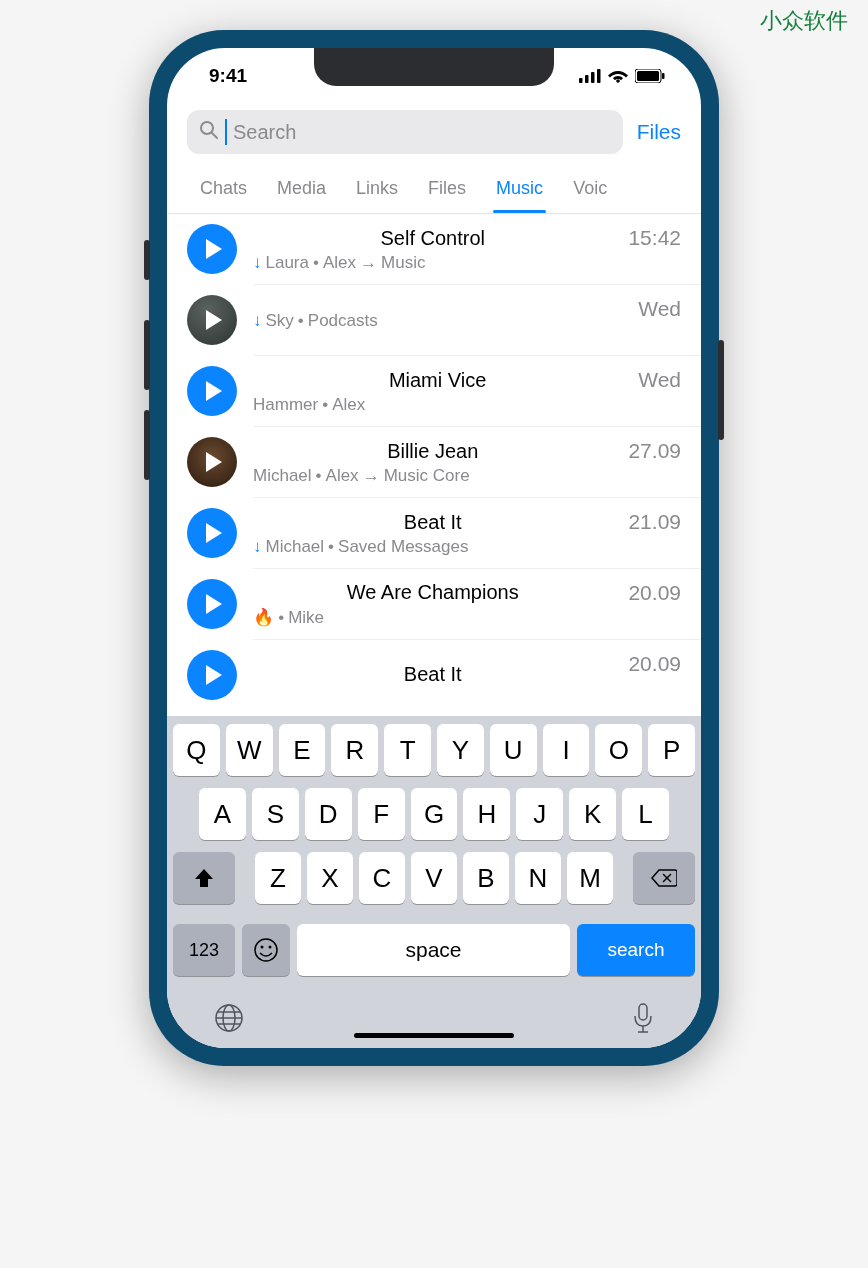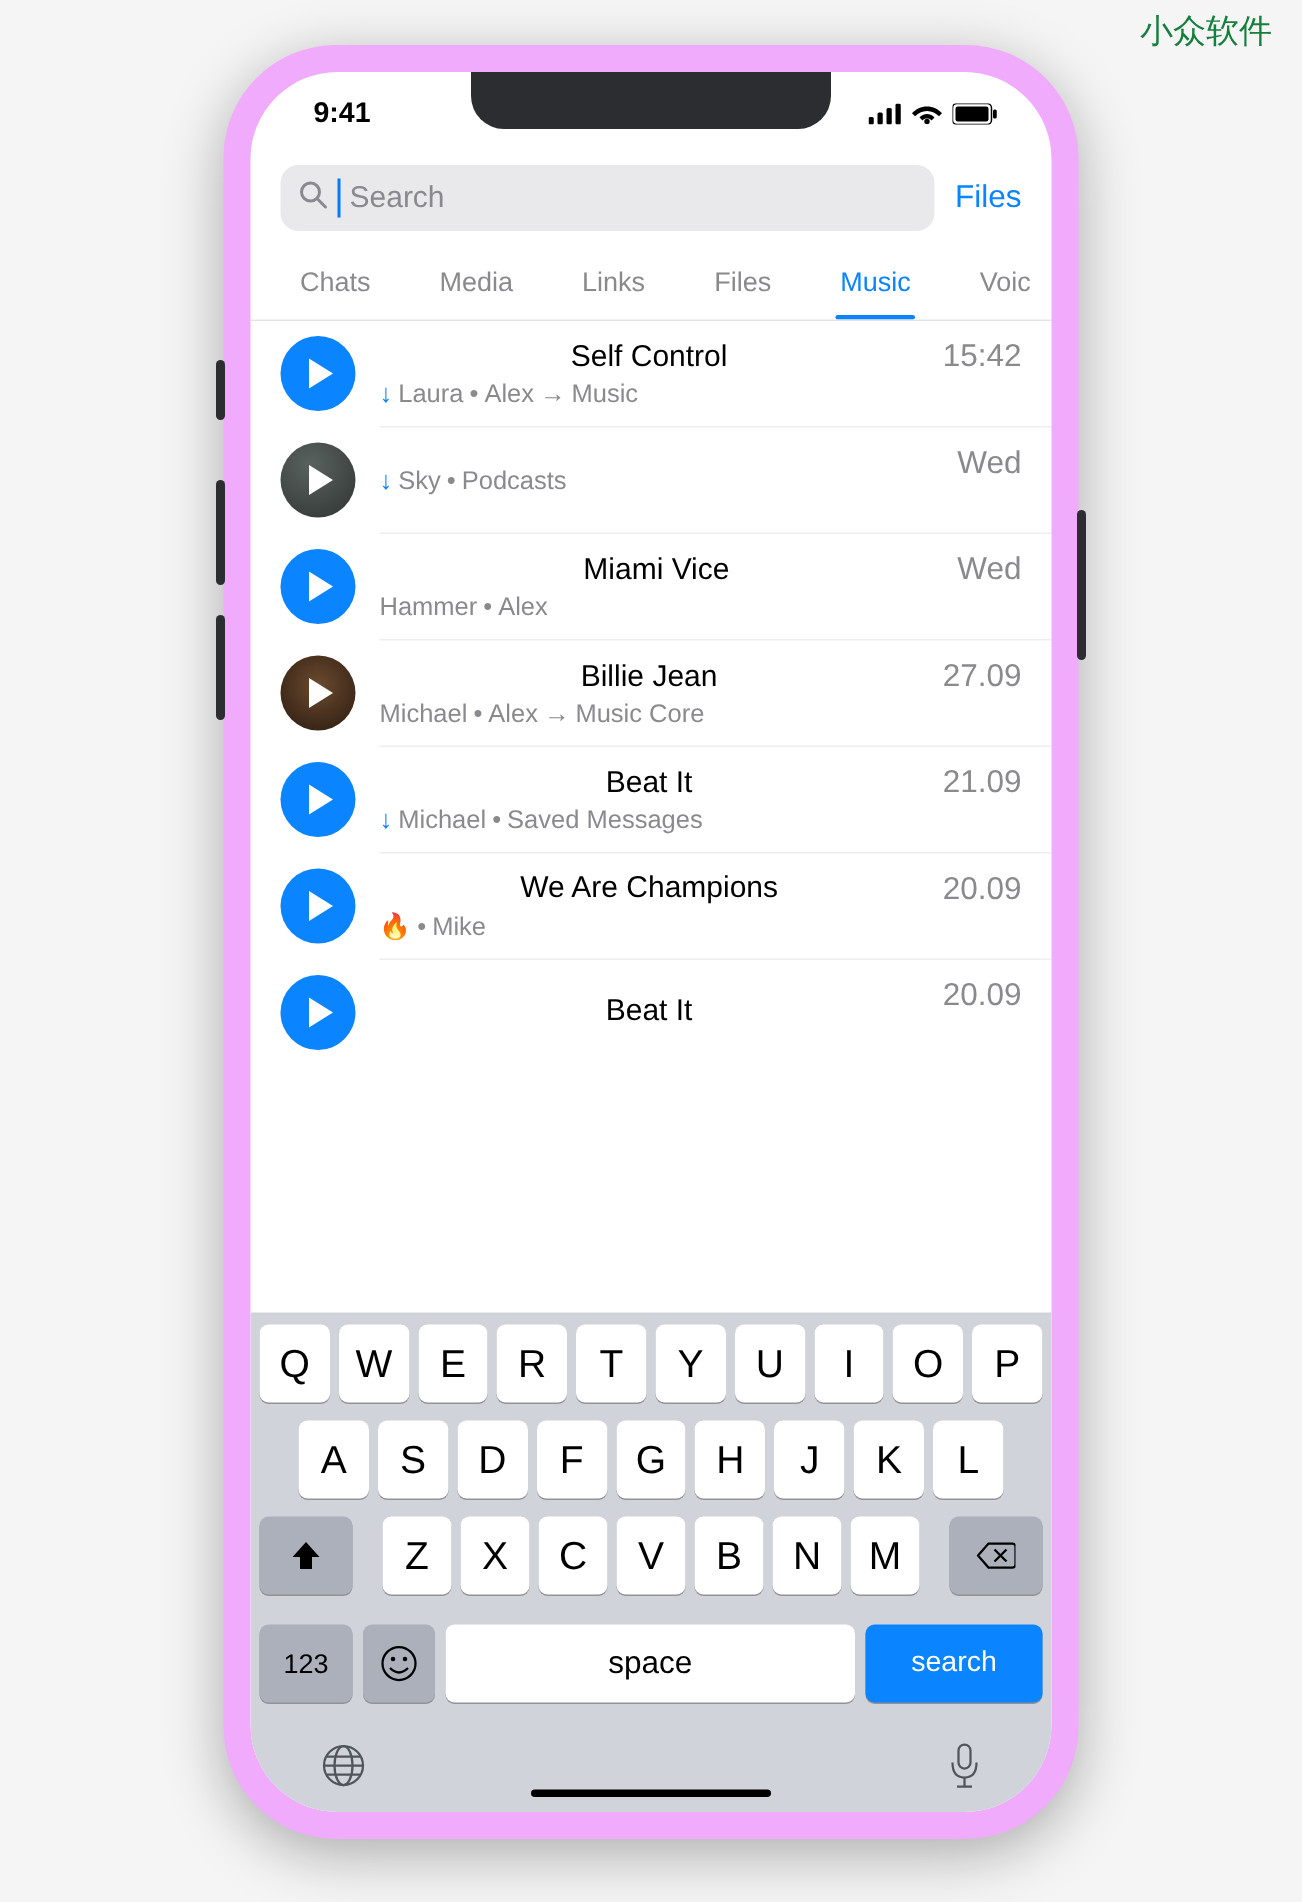--- a/index.html
+++ b/index.html
@@ -1,35 +1,35 @@
 <!DOCTYPE html>
 <html><head>
 <meta charset="utf-8">
 <style>
 * { margin: 0; padding: 0; box-sizing: border-box; font-family: -apple-system, BlinkMacSystemFont, "Segoe UI", Helvetica, Arial, sans-serif; }
 body { background: #f5f5f5; display: flex; justify-content: center; align-items: flex-start; padding-top: 30px; position: relative; min-height: 1268px; }
 .watermark { position: absolute; top: 6px; right: 20px; color: #15803d; font-size: 22px; }
-.phone { width: 570px; height: 1196px; background: #f0abfc; border-radius: 75px; padding: 18px; position: relative; box-shadow: 0 10px 40px rgba(0,0,0,0.3); }
+.phone { width: 570px; height: 1036px; background: #0c4a6e; border-radius: 75px; padding: 18px; position: relative; box-shadow: 0 10px 40px rgba(0,0,0,0.3); }
 .phone-side-btn { position: absolute; background: #2b2d31; width: 6px; border-radius: 3px; }
 .side-left-1 { left: -5px; top: 210px; height: 40px; }
 .side-left-2 { left: -5px; top: 290px; height: 70px; }
 .side-left-3 { left: -5px; top: 380px; height: 70px; }
 .side-right { right: -5px; top: 310px; height: 100px; }
 .screen { width: 100%; height: 100%; background: #fff; border-radius: 58px; overflow: hidden; position: relative; display: flex; flex-direction: column; }
 .notch { position: absolute; top: 0; left: 50%; transform: translateX(-50%); width: 240px; height: 38px; background: #2b2d31; border-bottom-left-radius: 22px; border-bottom-right-radius: 22px; z-index: 10; }
 .status-bar { height: 56px; display: flex; justify-content: space-between; align-items: center; padding: 0 36px 0 42px; font-weight: 600; font-size: 19px; }
 .status-right { display: flex; align-items: center; gap: 7px; }
 .signal svg, .wifi svg, .battery svg { display: block; }
 .search-row { display: flex; align-items: center; padding: 6px 20px 10px 20px; gap: 14px; }
 .search-box { flex: 1; background: #e9e9ec; border-radius: 12px; height: 44px; display: flex; align-items: center; padding: 0 12px; gap: 6px; }
 .search-box input { border: none; background: transparent; font-size: 20px; color: #8a8a8e; outline: none; flex: 1; }
 .search-box input::placeholder { color: #8a8a8e; }
 .cursor { width: 2px; height: 26px; background: #007aff; }
 .cancel { color: #0b84ff; font-size: 21px; }
-.tabs { display: flex; gap: 16px; padding: 8px 20px 0 18px; border-bottom: 1px solid #e3e3e5; overflow: hidden; }
+.tabs { display: flex; gap: 0; padding: 8px 20px 0 18px; border-bottom: 1px solid #e3e3e5; overflow: hidden; }
 .tab { color: #8a8a8e; font-size: 18px; padding: 6px 15px 14px 15px; position: relative; white-space: nowrap; }
 .tab.active { color: #0b84ff; }
 .tab.active::after { content: ""; position: absolute; bottom: 0; left: 12px; right: 12px; height: 3px; background: #0b84ff; border-radius: 2px; }
 .list { flex: 1; overflow: hidden; }
 .item { display: flex; align-items: center; padding: 10px 20px 10px 20px; gap: 16px; }
 .play-btn { width: 50px; height: 50px; border-radius: 50%; background: #0b84ff; display: flex; align-items: center; justify-content: center; flex-shrink: 0; }
 .play-btn.img1 { background: radial-gradient(circle at 40% 30%, #5a6260, #2e3432); }
 .play-btn.img2 { background: radial-gradient(circle at 50% 40%, #6b4a2f, #2a1a0f); }
 .play-tri { width: 0; height: 0; border-left: 16px solid #fff; border-top: 10px solid transparent; border-bottom: 10px solid transparent; margin-left: 4px; }
 .item-body { flex: 1; min-width: 0; }

